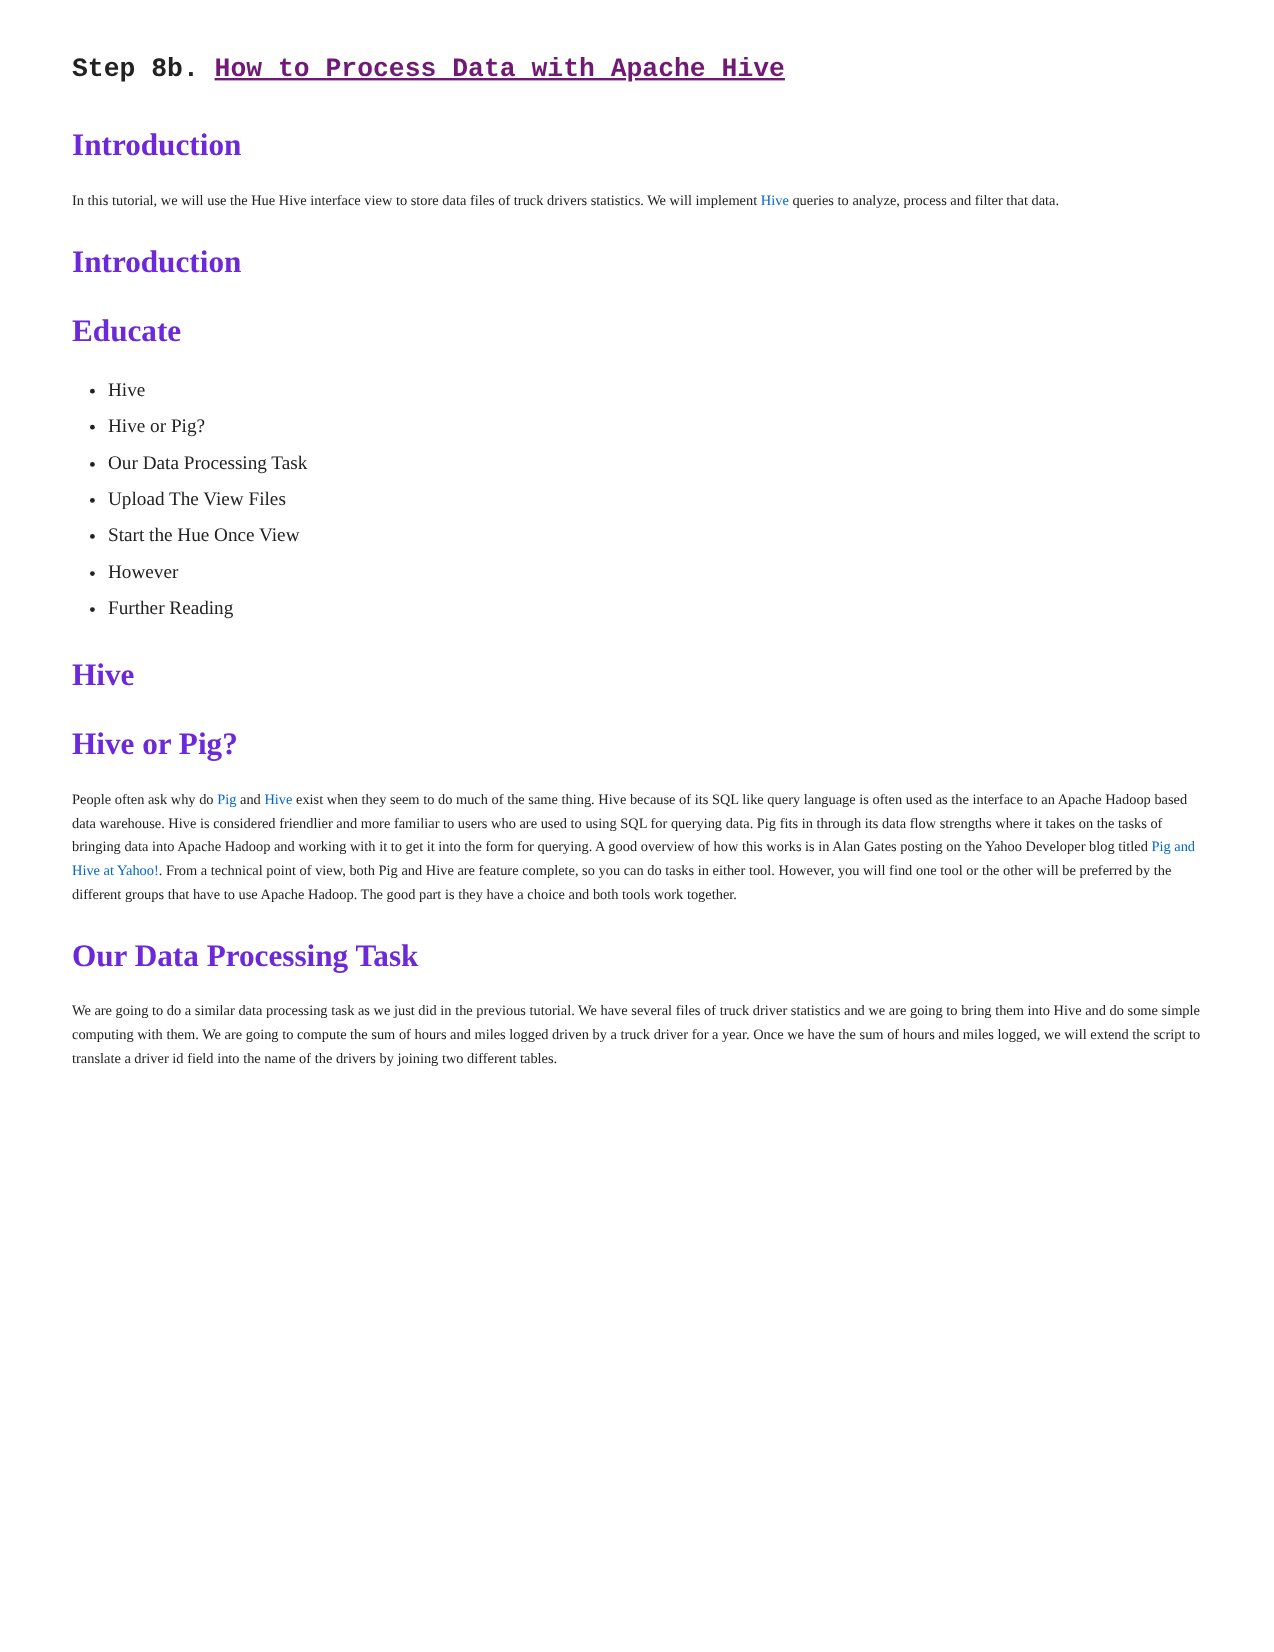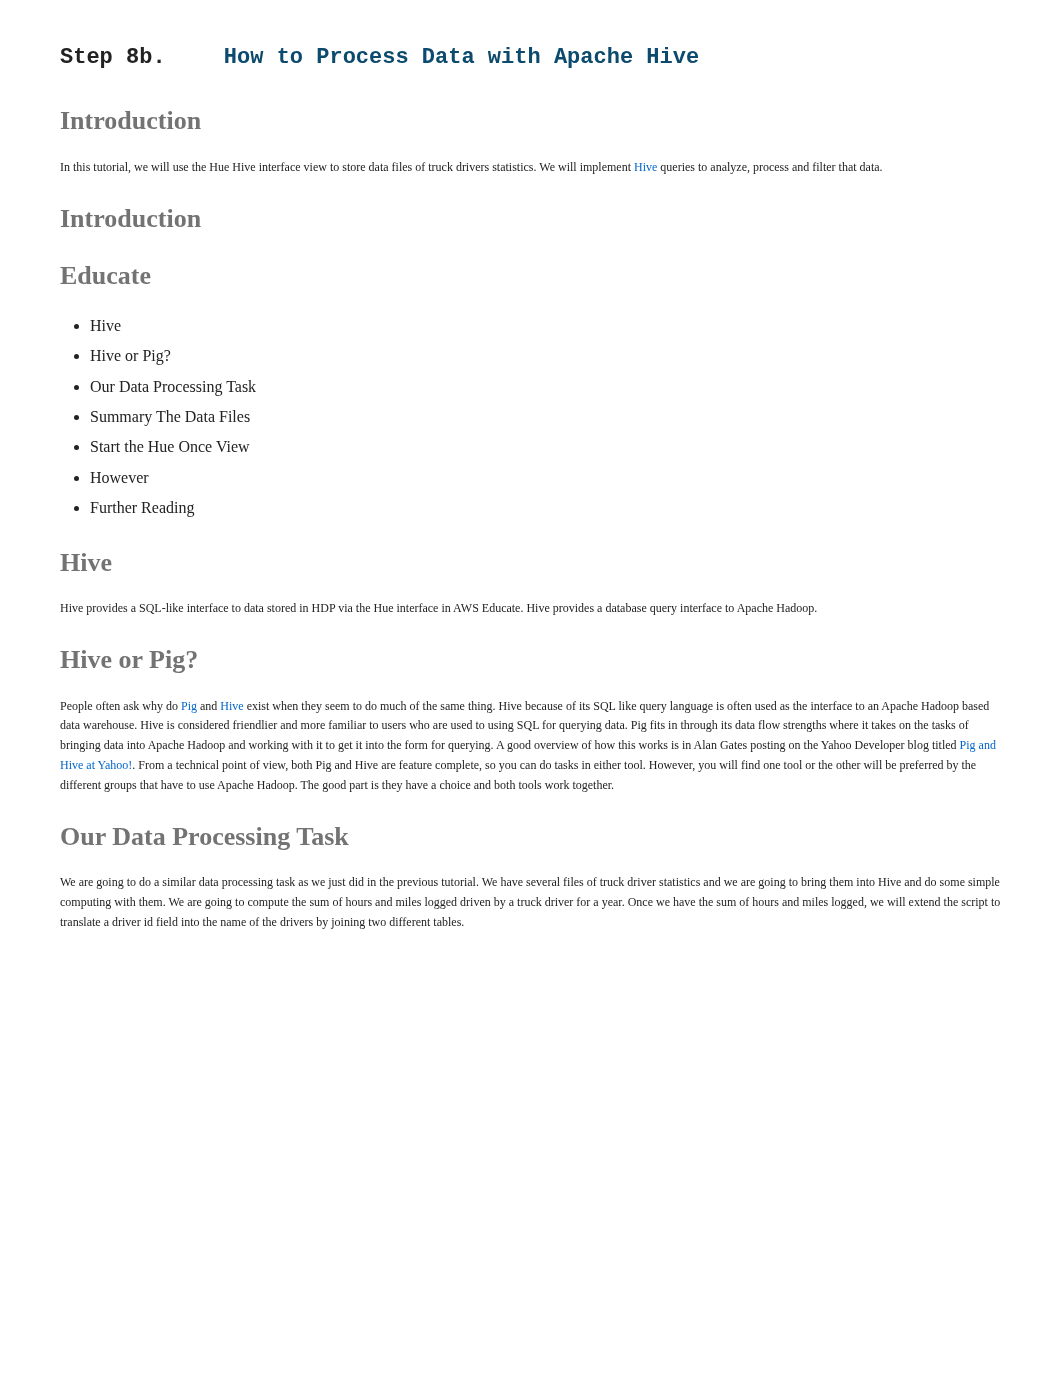--- a/index.html
+++ b/index.html
@@ -20,31 +20,31 @@
 
     .step-title {
       font-family: 'Courier New', monospace;
       font-size: 22px;
       font-weight: bold;
       margin-bottom: 24px;
       color: #222;
     }
 
     .step-title a {
-      color: #0c4a6e;
-      margin-left: 45px;
+      color: #701a75;
+      text-decoration: underline;
     }
 
     h2 {
       font-family: Georgia, serif;
       font-size: 26px;
       font-weight: bold;
       margin-bottom: 16px;
       margin-top: 8px;
-      color: #737373;
+      color: #6d28d9;
     }
 
     p {
       margin-bottom: 20px;
       font-size: 12px;
       line-height: 1.65;
       color: #222;
     }
 
     a {
@@ -90,32 +90,29 @@
   <div class="section">
     <h2>Introduction</h2>
   </div>
 
   <div class="section">
     <h2>Educate</h2>
     <ul>
       <li><span>Hive</span></li>
       <li><span>Hive or Pig?</span></li>
       <li><span>Our Data Processing Task</span></li>
-      <li><span>Summary The Data Files</span></li>
+      <li><span>Upload The View Files</span></li>
       <li><span>Start the Hue Once View</span></li>
       <li><span>However</span></li>
       <li><span>Further Reading</span></li>
     </ul>
   </div>
 
   <div class="section">
     <h2>Hive</h2>
-    <p>
-      Hive provides a SQL-like interface to data stored in HDP via the Hue interface in AWS Educate. Hive provides a database query interface to Apache Hadoop.
-    </p>
   </div>
 
   <div class="section">
     <h2>Hive or Pig?</h2>
     <p>
       People often ask why do <a href="#">Pig</a> and <a href="#">Hive</a> exist when they seem to do much of the same thing. Hive because of its SQL like query language is often used as the interface to an Apache Hadoop based data warehouse. Hive is considered friendlier and more familiar to users who are used to using SQL for querying data. Pig fits in through its data flow strengths where it takes on the tasks of bringing data into Apache Hadoop and working with it to get it into the form for querying. A good overview of how this works is in Alan Gates posting on the Yahoo Developer blog titled <a href="#">Pig and Hive at Yahoo!</a>. From a technical point of view, both Pig and Hive are feature complete, so you can do tasks in either tool. However, you will find one tool or the other will be preferred by the different groups that have to use Apache Hadoop. The good part is they have a choice and both tools work together.
     </p>
   </div>
 
   <div class="section">

